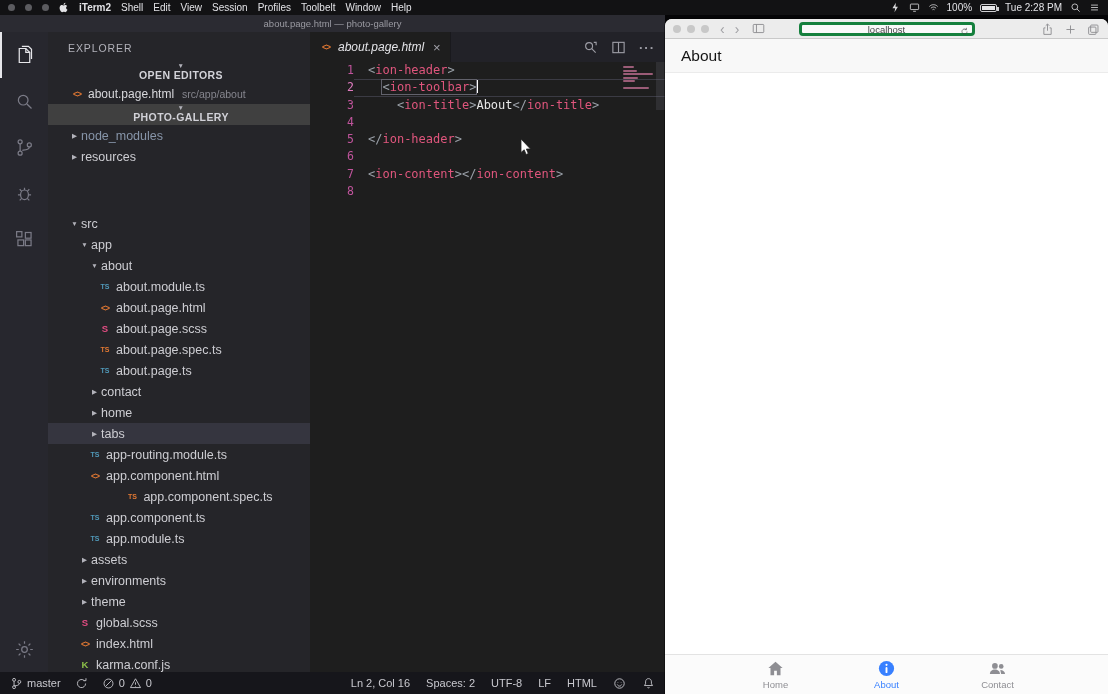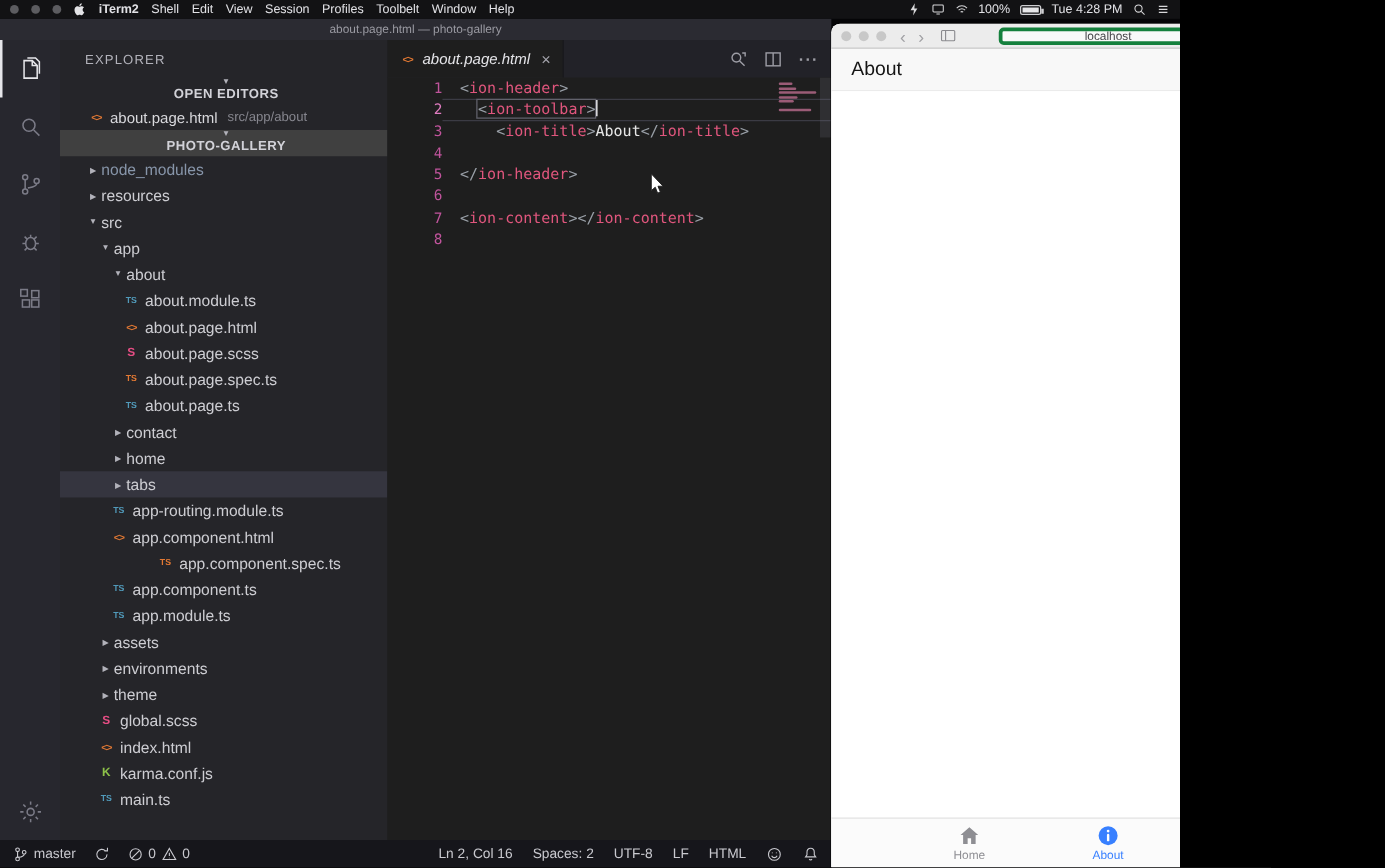--- a/index.html
+++ b/index.html
@@ -1,17 +1,17 @@
 <!DOCTYPE html>
 <html><head>
 <meta charset="utf-8">
 <style>
   * { margin:0; padding:0; box-sizing:border-box; }
   body { background:#000; font-family:"Liberation Sans", sans-serif; }
-  .screen { position:relative; width:944px; height:694px; overflow:hidden; background:#0a0a0c; }
+  .screen { position:relative; width:1108px; height:694px; overflow:hidden; background:#0a0a0c; }
 
   
   .menubar { position:absolute; top:0; left:0; right:0; height:15px; background:#121214;
     display:flex; align-items:center; justify-content:space-between; padding:0 8px;
     color:#e2e2e6; font-size:10px; z-index:50; }
   .mb-left { display:flex; align-items:center; gap:10px; white-space:nowrap; }
   .tl-dot { width:7px; height:7px; border-radius:50%; background:#5c5c60; display:inline-block; }
   .apple-wrap svg { width:10px; height:11px; fill:#e3e3e6; display:block; }
   .mb-app { font-weight:bold; }
   .mb-item { cursor:pointer; }
@@ -151,21 +151,21 @@
         </svg>
       <svg viewBox="0 0 16 16">
           <rect x="2" y="3" width="12" height="8" rx="1"></rect>
           <path d="M6 13.5h4"></path>
         </svg>
       <svg viewBox="0 0 16 16">
           <path d="M2 6.5C5.5 3 10.5 3 14 6.5M4.2 9C6.6 6.7 9.4 6.7 11.8 9M6.5 11.3c1-.9 2-.9 3 0M8 13.2h.01"></path>
         </svg>
       <span>100%</span>
       <span class="batt"></span>
-      <span>Tue 4:28 PM</span>
+      <span>Tue 2:28 PM</span>
       <svg viewBox="0 0 16 16">
           <circle cx="7" cy="7" r="4.2"></circle>
           <path d="M10.2 10.2L14 14"></path>
         </svg>
       <svg viewBox="0 0 16 16">
           <path d="M3 4.5h10M3 8h10M3 11.5h10"></path>
         </svg>
     </div>
   </div>
 
@@ -240,21 +240,21 @@
           </div>
           <div id="tree">
               <div class="trow dim" style="padding-left: 20px;">
                 <span class="chev">▶</span>
                 <span class="tlabel">node_modules</span>
               </div>
               <div class="trow" style="padding-left: 20px;">
                 <span class="chev">▶</span>
                 <span class="tlabel">resources</span>
               </div>
-              <div class="trow" style="padding-left: 20px;">
+              <div class="trow" style="padding-left: 20px; margin-top: 46px;">
                 <span class="chev">▼</span>
                 <span class="tlabel">src</span>
               </div>
               <div class="trow" style="padding-left: 30px;">
                 <span class="chev">▼</span>
                 <span class="tlabel">app</span>
               </div>
               <div class="trow" style="padding-left: 40px;">
                 <span class="chev">▼</span>
                 <span class="tlabel">about</span>

